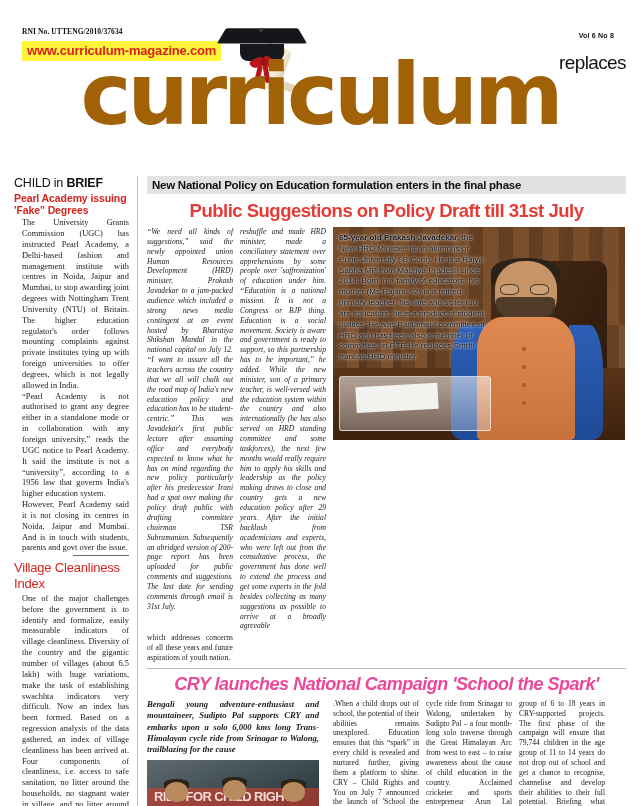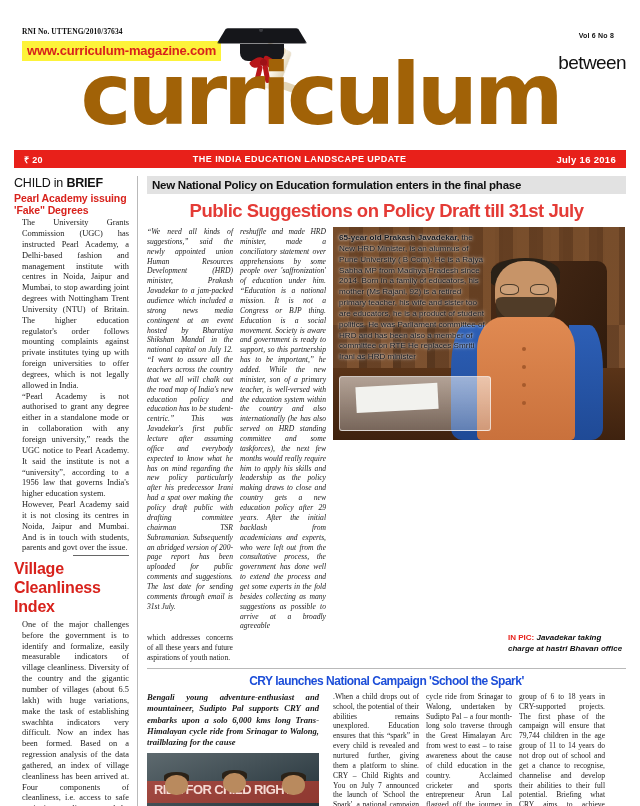--- a/index.html
+++ b/index.html
@@ -104,21 +104,21 @@
     font-size: 12.5px; color: #111; letter-spacing: -.2px; margin-bottom: 2px;
   }
   .sec-title b { font-weight: bold; }
   .side-head {
     font-family: "Liberation Sans", sans-serif;
     color: #d8221c; font-size: 10.5px; font-weight: bold;
     line-height: 1.15; margin-bottom: 2px; letter-spacing: -.1px;
   }
   .side-head2 {
     font-family: "Liberation Sans", sans-serif;
-    color: #d8221c; font-size: 16px; font-weight: bold;
+    color: #d8221c; font-size: 13px; font-weight: normal;
     line-height: 1.18; margin: 4px 0 3px 0; letter-spacing: -.2px;
   }
   .side-p {
     font-family: "Liberation Serif", serif;
     font-size: 8.4px; line-height: 1.29; text-align: justify; color: #1b1b1b; margin-left: 8px;
   }
   .rule-short { width: 56px; height: 1px; background: #666; margin: 1px 0 0 auto; }
 
   
   .kicker {
@@ -127,22 +127,22 @@
     font-size: 11.5px; font-weight: bold; letter-spacing: -.25px;
     padding: 3px 5px; margin-bottom: 6px;
   }
   .headline-red {
     font-family: "Liberation Sans", sans-serif;
     color: #e43b36; font-size: 18.5px; font-weight: bold;
     text-align: center; letter-spacing: -.5px; margin-bottom: 5px;
   }
   .headline-black {
     font-family: "Liberation Sans", sans-serif;
-    color: #1d4ed8; font-size: 12px; font-weight: bold;
-    text-align: center; letter-spacing: -.5px; margin: 5px 0 4px 0;
+    color: #ec4899; font-size: 18px; font-weight: bold;
+    text-align: center; letter-spacing: -.5px; margin: 5px 0 4px 0; font-style: italic;
   }
 
   
   .story1 { display: flex; gap: 7px; }
   .s1col { width: 86px; }
   .s1col p, .s1col { font-family:"Liberation Serif", serif; font-size: 7.6px; line-height: 1.3; text-align: justify; color:#1a1a1a;font-style:italic; }
   .photo-block { position: relative; width: 292px; height: 213px; overflow: hidden; }
   .photo-bg {
     position: absolute; inset: 0;
     background:
@@ -256,44 +256,39 @@
 </style>
 </head>
 <body>
 
 <div class="page">
 
   <div class="masthead">
     <div class="rni">RNI No. UTTENG/2010/37634</div>
     <div class="site-url">www.curriculum-magazine.com</div>
     <div class="volno">Vol 6  No 8</div>
-    <div class="magword">between</div>
+    <div class="magword">replaces</div>
 
     <div class="capart">
       <div class="scroll-paper"></div>
       <div class="scroll-cap-a"></div>
       <div class="scroll-cap-b"></div>
       <div class="cap-top"></div>
       <div class="cap-base"></div>
       <div class="cap-btn"></div>
       <div class="ribbon-tail1"></div>
       <div class="ribbon-tail2"></div>
       <div class="ribbon-l"></div>
       <div class="ribbon-r"></div>
       <div class="ribbon-knot"></div>
     </div>
 
     <div class="wordmark">curriculum</div>
   </div>
 
-  <div class="redbar">
-    <span class="price">₹ 20</span>
-    <span class="tagline">THE INDIA EDUCATION LANDSCAPE UPDATE</span>
-    <span class="date">July 16  2016</span>
-  </div>
 
   <div class="content">
     <div class="cols">
 
       <div class="sidebar">
         <div class="sec-title">
           <span>CHILD</span><span> in </span><b>BRIEF</b>
         </div>
 
         <div class="side-head">Pearl Academy issuing 'Fake" Degrees</div>
@@ -338,23 +333,20 @@
             <div class="photo-table"></div>
             <div class="photo-paper"></div>
             <div class="bio-overlay">
               <b>65-year old Prakash Javadekar,</b><span> the New HRD Minister, is an alumnus of  Pune University ( B Com). He is a Rajya Sabha MP from Madhya Pradesh since 2014. Born in a family of educators, his mother (Ms Rajani, 92) is a retired primary teacher, his wife and sister too are educators, he is a product of student politics.  He was Parliament committee of HRD and has been also a member of committee on RTE He replaces Smriti Irani as HRD minister</span>
             </div>
           </div>
         </div>
 
         <div class="s1bottom">
           <div class="s1b-col">which addresses concerns of all these years and future aspirations of youth nation.</div>
-          <div class="pic-caption">
-            <span class="inpic">IN PIC:</span><span> Javadekar taking charge at hastri Bhavan office</span>
-          </div>
         </div>
 
         <div class="hr-thin"></div>
 
         <div class="headline-black">CRY launches National Campaign 'School the Spark'</div>
 
         <div class="story2">
           <div class="s2wide">
             <div class="deck">Bengali young adventure-enthusiast and mountaineer, Sudipto Pal supports CRY and embarks upon a solo 6,000 kms long Trans-Himalayan cycle ride from Srinagar to Walong, trailblazing for the cause</div>
             <div class="cry-photo">

